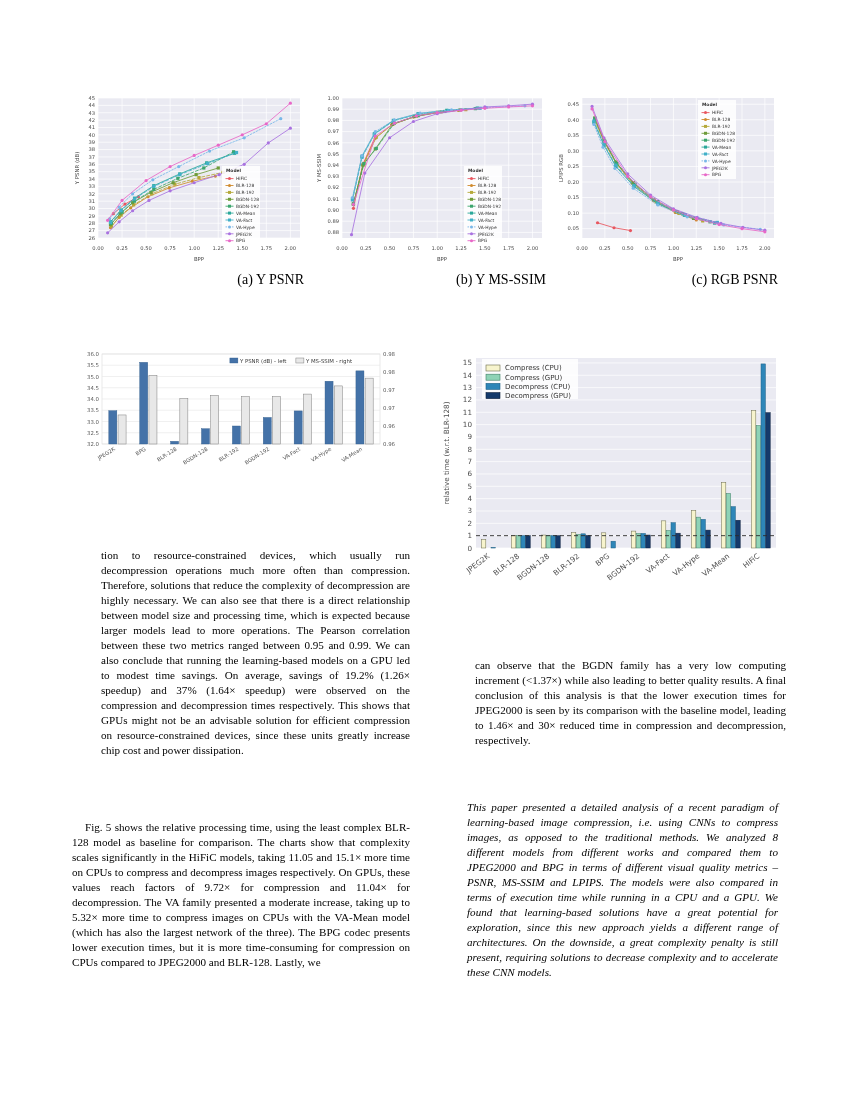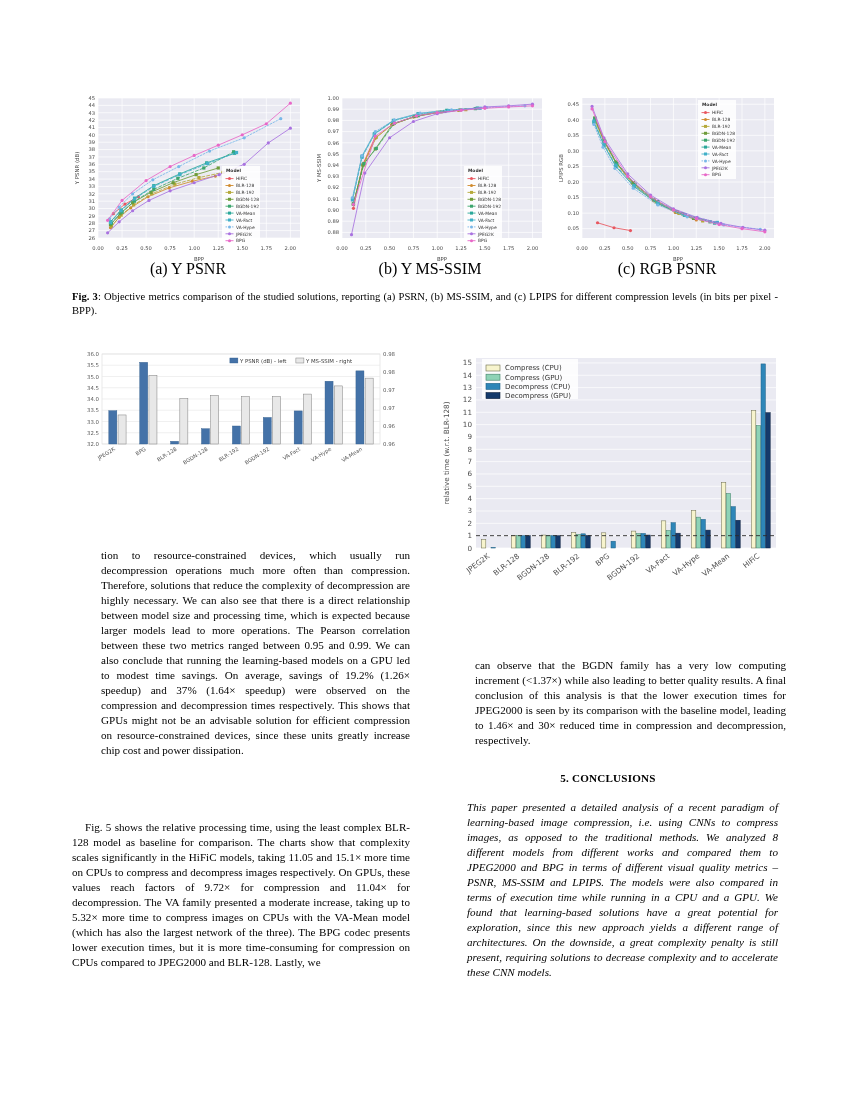--- a/index.html
+++ b/index.html
@@ -29,21 +29,21 @@
 
   
   #fig3{position:absolute;left:72px;top:92px;width:706px;height:172px;}
   .plot3{position:absolute;top:0;height:172px;}
   .plot3.p1{left:0px;width:232px;}
   .plot3.p2{left:242px;width:232px;}
   .plot3.p3{left:484px;width:222px;}
   .plot3 svg{display:block;}
 
   .subcap{
-    position:absolute;font-size:16px;text-align:center;width:232px;top:260px;
+    position:absolute;font-size:14px;text-align:right;width:232px;top:272px;
   }
   #subcap-a{left:72px;}
   #subcap-b{left:314px;}
   #subcap-c{left:556px;width:222px;}
 
   #fig3-caption{position:absolute;left:72px;top:290px;width:706px;}
 
   
   #fig4{position:absolute;left:76px;top:348px;width:330px;height:132px;}
   #fig4-caption{position:absolute;left:72px;top:500px;width:338px;}
@@ -628,21 +628,20 @@
           <circle cx="149.5" cy="82.7" r="1.5" fill="#e868c8"></circle>
           <text x="156" y="84.4" font-size="4.4" fill="#333" text-anchor="start">BPG</text>
         </svg>
       </div>
   </div>
 
   <div class="subcap" id="subcap-a">(a) Y PSNR</div>
   <div class="subcap" id="subcap-b">(b) Y MS-SSIM</div>
   <div class="subcap" id="subcap-c">(c) RGB PSNR</div>
 
-  <div class="caption" id="fig3-caption"><b>Fig. 3</b><span>: Objective metrics comparison of the studied solutions, reporting (a) PSRN, (b) MS-SSIM, and (c) LPIPS for different compression levels (in bits per pixel - BPP).</span></div>
 
   <div id="fig4"><svg width="330" height="132" viewBox="0 0 330 132">
         <rect x="0" y="0" width="330" height="132" fill="#fff"></rect>
         <rect x="26" y="6" width="278" height="90" fill="#ffffff" stroke="#d9d9d9" stroke-width="0.6"></rect>
         <line x1="26" y1="96" x2="304" y2="96" stroke="#e6e6e6" stroke-width="0.6"></line>
         <text x="23" y="98" font-size="5.4" fill="#595959" text-anchor="end">32.0</text>
         <line x1="26" y1="84.75" x2="304" y2="84.75" stroke="#e6e6e6" stroke-width="0.6"></line>
         <text x="23" y="86.75" font-size="5.4" fill="#595959" text-anchor="end">32.5</text>
         <line x1="26" y1="73.5" x2="304" y2="73.5" stroke="#e6e6e6" stroke-width="0.6"></line>
         <text x="23" y="75.5" font-size="5.4" fill="#595959" text-anchor="end">33.0</text>
@@ -794,20 +793,17 @@
   <div class="body-text" id="col-left-1">
     <p class="noindent">tion to resource-constrained devices, which usually run decompression operations much more often than compression. Therefore, solutions that reduce the complexity of decompression are highly necessary. We can also see that there is a direct relationship between model size and processing time, which is expected because larger models lead to more operations. The Pearson correlation between these two metrics ranged between 0.95 and 0.99. We can also conclude that running the learning-based models on a GPU led to modest time savings. On average, savings of 19.2% (1.26× speedup) and 37% (1.64× speedup) were observed on the compression and decompression times respectively. This shows that GPUs might not be an advisable solution for efficient compression on resource-constrained devices, since these units greatly increase chip cost and power dissipation.</p>
   </div>
   <div class="body-text" id="col-left-2">
     <p>Fig. 5 shows the relative processing time, using the least complex BLR-128 model as baseline for comparison. The charts show that complexity scales significantly in the HiFiC models, taking 11.05 and 15.1× more time on CPUs to compress and decompress images respectively. On GPUs, these values reach factors of 9.72× for compression and 11.04× for decompression. The VA family presented a moderate increase, taking up to 5.32× more time to compress images on CPUs with the VA-Mean model (which has also the largest network of the three). The BPG codec presents lower execution times, but it is more time-consuming for compression on CPUs compared to JPEG2000 and BLR-128. Lastly, we</p>
   </div>
 
   <div class="body-text" id="col-right-1">
     <p class="noindent">can observe that the BGDN family has a very low computing increment (&lt;1.37×) while also leading to better quality results. A final conclusion of this analysis is that the lower execution times for JPEG2000 is seen by its comparison with the baseline model, leading to 1.46× and 30× reduced time in compression and decompression, respectively.</p>
   </div>
-  <div id="col-right-head">
-    <p class="section-head">5.  CONCLUSIONS</p>
-  </div>
   <div class="body-text" id="col-right-2">
     <p class="noindent">This paper presented a detailed analysis of a recent paradigm of learning-based image compression, i.e. using CNNs to compress images, as opposed to the traditional methods. We analyzed 8 different models from different works and compared them to JPEG2000 and BPG in terms of different visual quality metrics – PSNR, MS-SSIM and LPIPS. The models were also compared in terms of execution time while running in a CPU and a GPU. We found that learning-based solutions have a great potential for exploration, since this new approach yields a different range of architectures. On the downside, a great complexity penalty is still present, requiring solutions to decrease complexity and to accelerate these CNN models.</p>
   </div>
 
 </div>
 
 </body></html>

